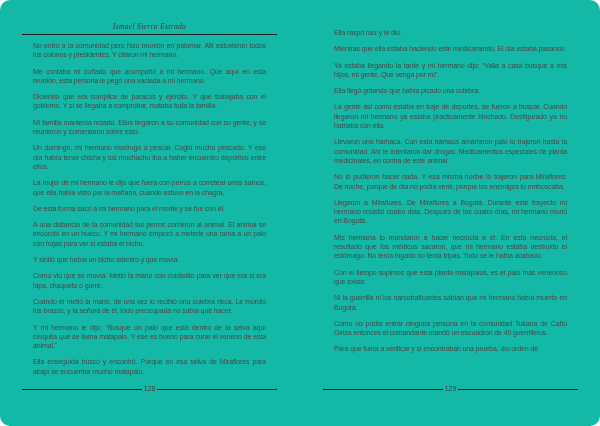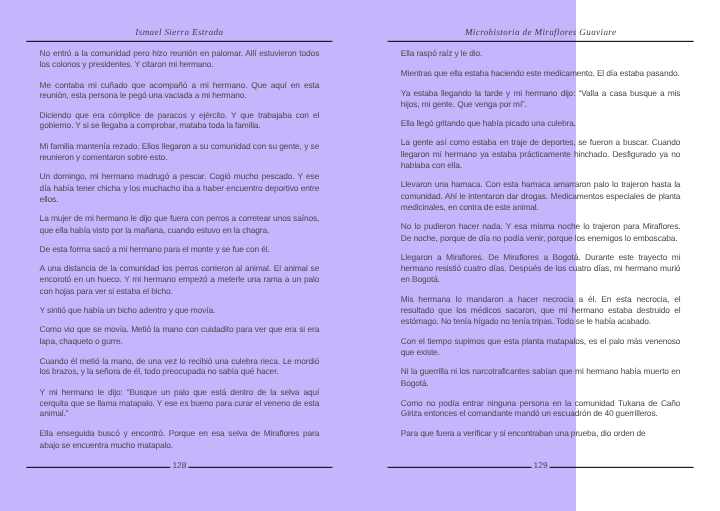--- a/index.html
+++ b/index.html
@@ -4,23 +4,24 @@
 <style>
   * { box-sizing: border-box; }
   html, body {
     margin: 0; padding: 0;
     width: 600px; height: 426px;
     background: #ffffff;
     overflow: hidden;
   }
   .spread {
     position: relative;
-    width: 480px; height: 426px;
-    background: #c4b5fd;
+    width: 600px; height: 426px;
+    background: #14b8a6;
     font-family: "Liberation Sans", sans-serif;
+    border-radius: 10px;
   }
   .page {
     position: absolute;
     top: 22px;
     width: 255px;
     height: 372px;
   }
   .page-left  { left: 22px; }
   .page-right { left: 323px; }
 
@@ -95,24 +96,20 @@
       <p>Ella enseguida buscó y encontró. Porque en esa selva de Miraflores para abajo se encuentra mucho matapalo.</p>
     </div>
     <footer class="page-footer">
       <span class="foot-rule"></span>
       <span class="page-number">128</span>
       <span class="foot-rule"></span>
     </footer>
   </section>
 
   <section class="page page-right">
-    <header>
-      <div class="running-head">Microhistoria de Miraflores Guaviare</div>
-      <div class="head-rule"></div>
-    </header>
     <div class="body-text">
       <p>Ella raspó raíz y le dio.</p>
       <p>Mientras que ella estaba haciendo este medicamento. El día estaba pasando.</p>
       <p>Ya estaba llegando la tarde y mi hermano dijo: “Valla a casa busque a mis hijos, mi gente. Que venga por mí”.</p>
       <p>Ella llegó gritando que había picado una culebra.</p>
       <p>La gente así como estaba en traje de deportes, se fueron a buscar. Cuando llegaron mi hermano ya estaba prácticamente hinchado. Desfigurado ya no hablaba con ella.</p>
       <p>Llevaron una hamaca. Con esta hamaca amarraron palo lo trajeron hasta la comunidad. Ahí le intentaron dar drogas. Medicamentos especiales de planta medicinales, en contra de este animal.</p>
       <p>No lo pudieron hacer nada. Y esa misma noche lo trajeron para Miraflores. De noche, porque de día no podía venir, porque los enemigos lo emboscaba.</p>
       <p>Llegaron a Miraflores. De Miraflores a Bogotá. Durante este trayecto mi hermano resistió cuatro días. Después de los cuatro días, mi hermano murió en Bogotá.</p>
       <p>Mis hermana lo mandaron a hacer necrocia a él. En esta necrocia, el resultado que los médicos sacaron, que mi hermano estaba destruido el estómago. No tenía hígado no tenía tripas. Todo se le había acabado.</p>

